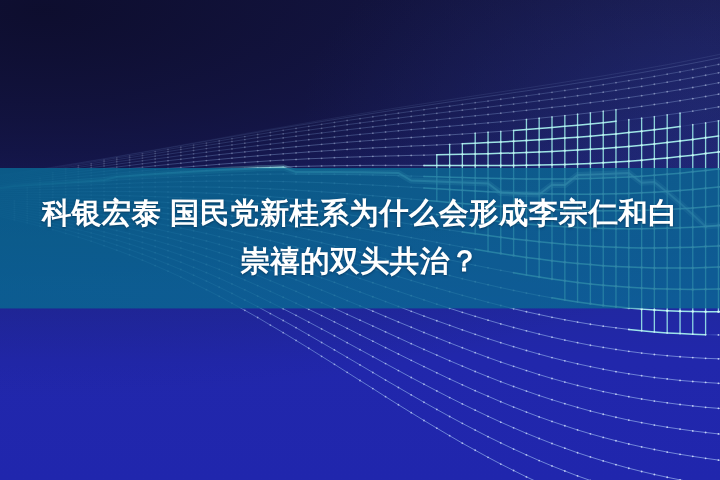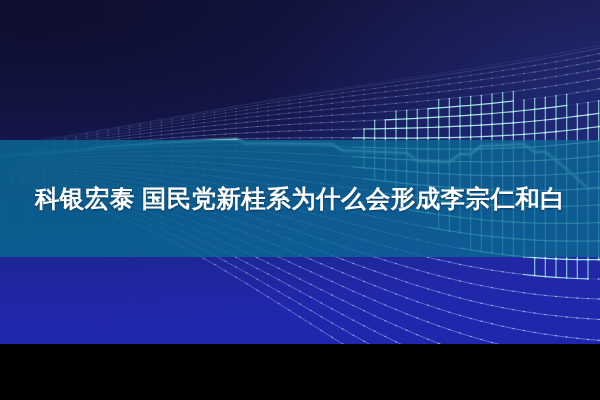--- a/index.html
+++ b/index.html
@@ -3,21 +3,21 @@
 <meta charset="utf-8">
 <style>
   html, body {
     margin: 0;
     padding: 0;
     background: #000;
   }
   #banner {
     position: relative;
     width: 600px;
-    height: 344px;
+    height: 400px;
     overflow: hidden;
     font-family: "Liberation Sans", "DejaVu Sans", sans-serif;
   }
 
   
   .layer {
     position: absolute;
     top: 0; left: 0;
     width: 600px;
     height: 400px;
@@ -1645,15 +1645,16 @@
         <path d="M-20.0,157.6L-9.3,157.1L1.3,156.6L12.0,155.0L22.7,154.3L33.3,153.6L44.0,152.9L54.7,152.2L65.3,151.5L76.0,150.8L86.7,150.0L97.3,147.4L108.0,146.6L118.7,145.9L129.3,145.1L140.0,144.4L150.7,143.7L161.3,143.0L172.0,142.4L182.7,141.8L193.3,141.3L204.0,140.8L214.7,140.3L225.3,140.0L236.0,139.6L246.7,143.4L257.3,143.3L268.0,143.3L278.7,143.4L289.3,143.5L300.0,143.6L310.7,143.8L321.3,144.0L332.0,144.2L342.7,150.4L353.3,150.8L364.0,151.3L374.7,151.7L385.3,152.1L396.0,152.5L406.7,152.9L417.3,160.8L428.0,161.2L438.7,161.6L449.3,162.0L460.0,154.0L470.7,154.1L481.3,145.8L492.0,145.5L502.7,145.1L513.3,144.6L524.0,144.1L534.7,152.3L545.3,151.6L556.0,160.3L566.7,169.3L577.3,178.8L588.0,188.7L598.7,187.9L609.3,187.0L620.0,186.1" fill="none" stroke="url(#crestGrad)" stroke-width="1.6" stroke-opacity="0.75" filter="none"></path>
       </g>
   </svg>
 
   <div id="band">
     <div id="band-grad"></div>
   </div>
 
   <div id="headline">
     <div class="hl-line">科银宏泰 国民党新桂系为什么会形成李宗仁和白</div>
+    <div class="hl-line">崇禧的双头共治？</div>
   </div>
 
 </div>
 
 </body></html>

